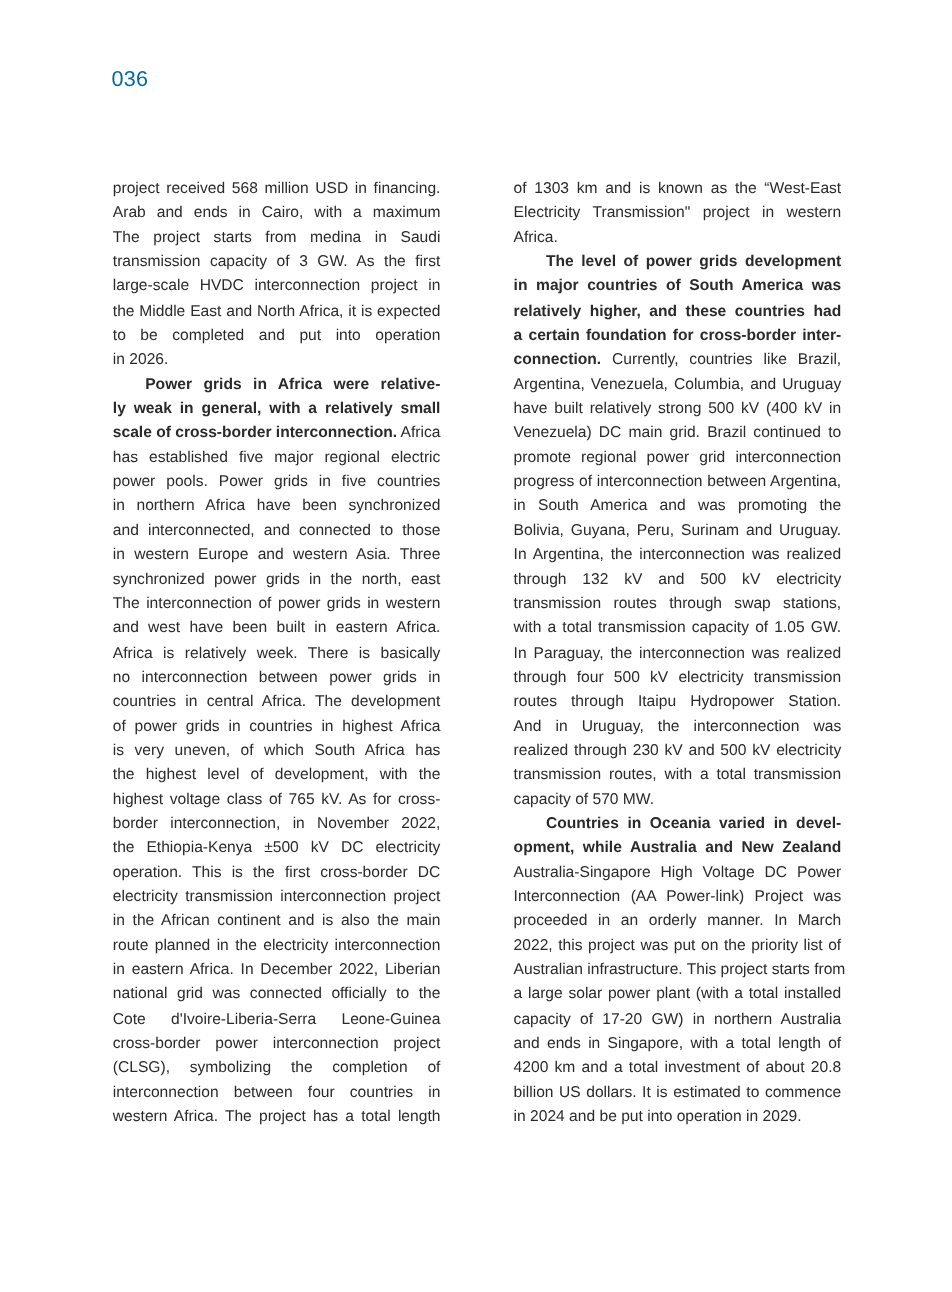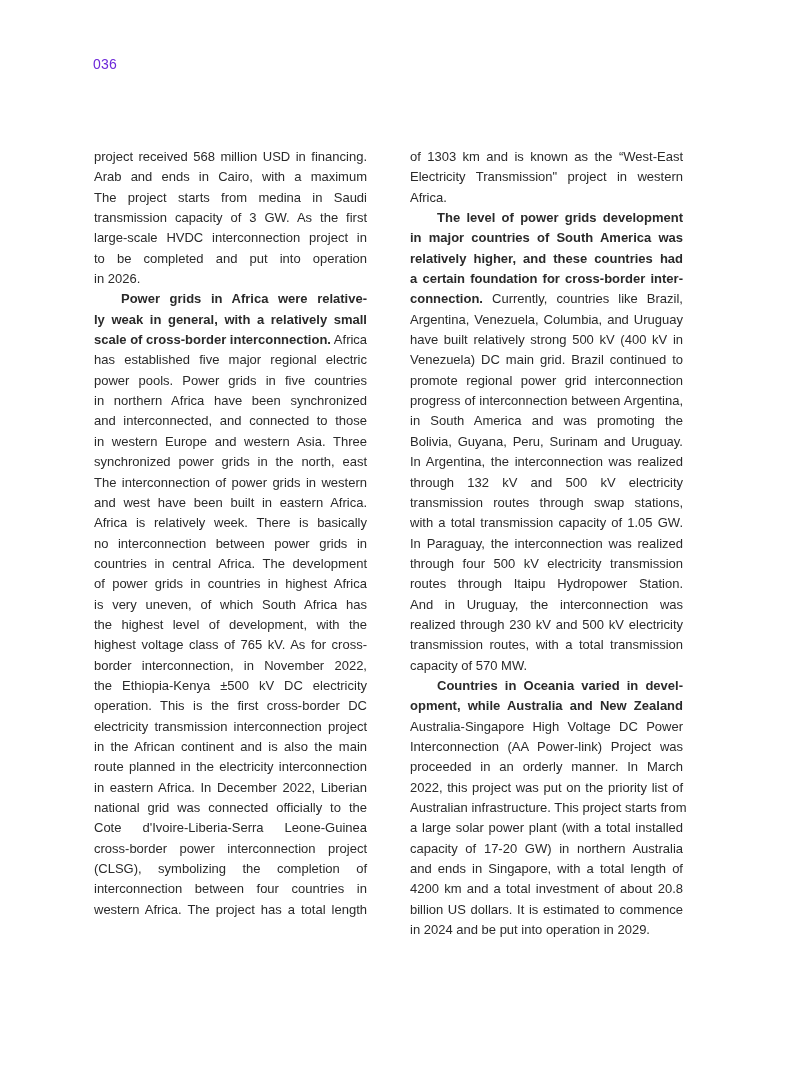--- a/index.html
+++ b/index.html
@@ -1,39 +1,40 @@
 <!DOCTYPE html>
 <html><head>
 <meta charset="utf-8">
 <style>
   html, body { margin: 0; padding: 0; background: #ffffff; }
   body { width: 793px; height: 1077px; position: relative; overflow: hidden;
          font-family: "Liberation Sans", sans-serif; color: #2a2a2a; }
-  .page-number { position: absolute; left: 93px; top: 56px; font-size: 14px;
-                 color: #6d28d9; letter-spacing: 0.2px; }
+  .page-number { position: absolute; left: 93px; top: 56px; font-size: 18px;
+                 color: #0369a1; letter-spacing: 0.2px; }
   .column { position: absolute; top: 147px; width: 273px; }
   .col-left { left: 94px; }
-  .col-right { left: 410px; }
+  .col-right { left: 428px; }
   .line { display: block; height: 20.35px; line-height: 20.35px; font-size: 13px;
           white-space: nowrap; text-align: justify; text-align-last: justify; }
   .line.last { text-align-last: left; }
   .line.indent { padding-left: 27px; }
   .bold { font-weight: bold; }
 </style>
 </head>
 <body>
 
 <div class="page-number">036</div>
 
 <div class="column col-left">
     <span class="line"><span>project received 568 million USD in financing.</span></span>
     <span class="line"><span>Arab and ends in Cairo, with a maximum</span></span>
     <span class="line"><span>The project starts from medina in Saudi</span></span>
     <span class="line"><span>transmission capacity of 3 GW. As the first</span></span>
     <span class="line"><span>large-scale HVDC interconnection project in</span></span>
+    <span class="line"><span>the Middle East and North Africa, it is expected</span></span>
     <span class="line"><span>to be completed and put into operation</span></span>
     <span class="line last"><span>in 2026.</span></span>
     <span class="line indent"><span class="bold">Power grids in Africa were relative-</span></span>
     <span class="line"><span class="bold">ly weak in general, with a relatively small</span></span>
     <span class="line"><span class="bold">scale of cross-border interconnection.</span><span> Africa</span></span>
     <span class="line"><span>has established five major regional electric</span></span>
     <span class="line"><span>power pools. Power grids in five countries</span></span>
     <span class="line"><span>in northern Africa have been synchronized</span></span>
     <span class="line"><span>and interconnected, and connected to those</span></span>
     <span class="line"><span>in western Europe and western Asia. Three</span></span>

